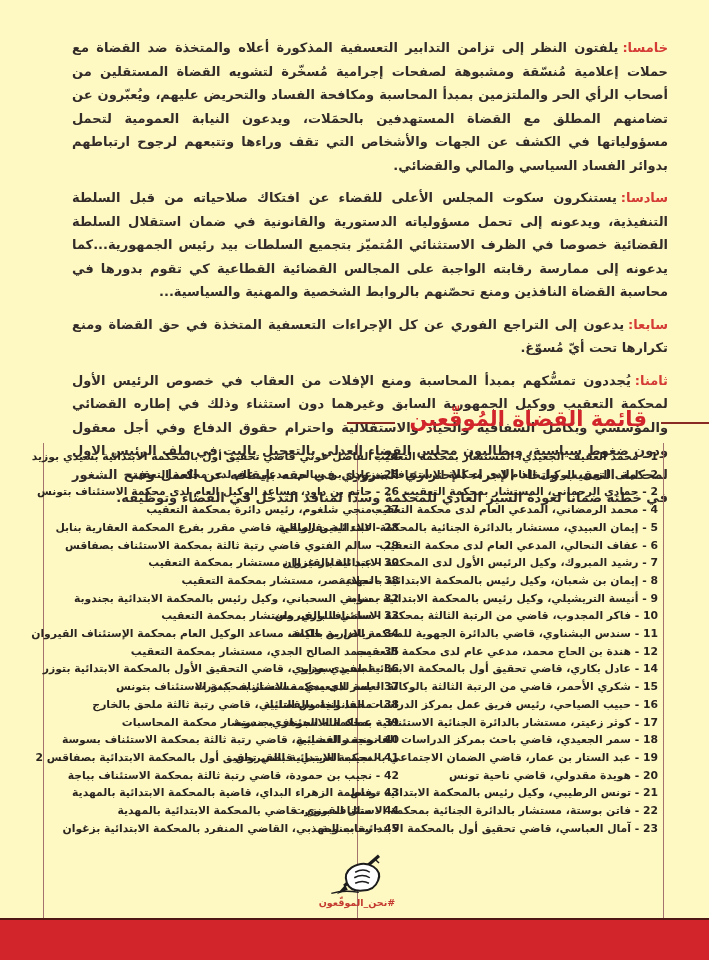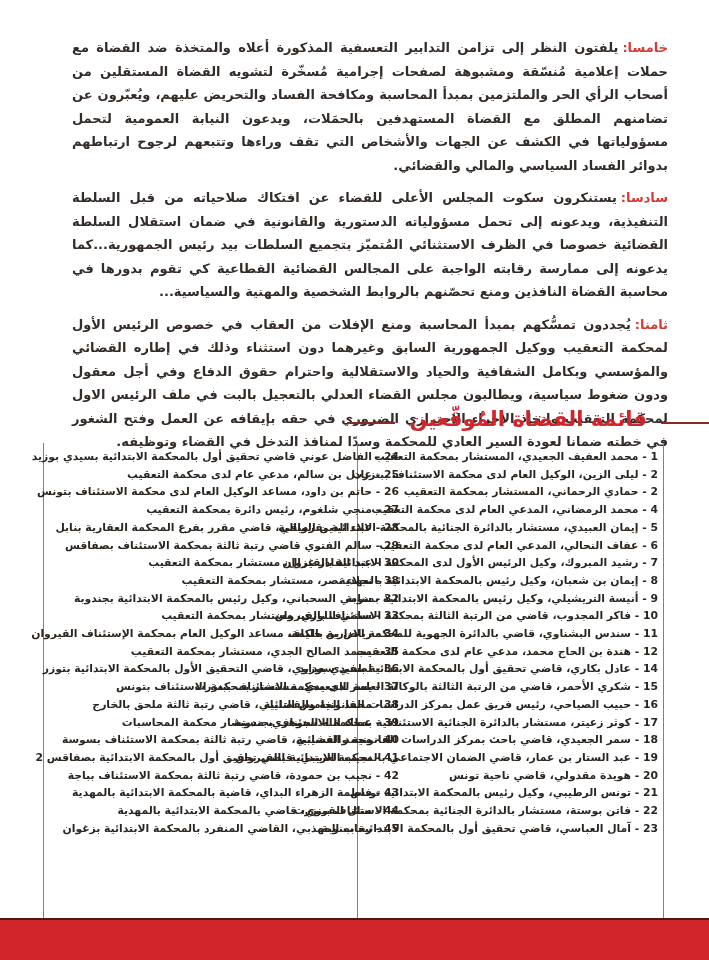--- a/index.html
+++ b/index.html
@@ -1,18 +1,18 @@
 <!DOCTYPE html>
 <html lang="ar" dir="rtl"><head>
 <meta charset="utf-8">
 <style>
   html,body{margin:0;padding:0;background:#e8e8e8;}
   .page{
     position:relative;width:709px;height:960px;margin:0 auto;
-    background:#ffffff;overflow:hidden;
+    background:#fef9c3;overflow:hidden;
     font-family:"DejaVu Sans","Liberation Sans",sans-serif;
     direction:rtl;
   }
   
   .paras{position:absolute;top:36px;right:41px;left:72px;}
   .para{
     margin:0 0 9px 0;font-size:13px;line-height:23.5px;font-weight:bold;
     color:#332c28;text-align:justify;
   }
   .para .lead{color:#d43c35;margin-left:4px;}
@@ -52,20 +52,21 @@
   }
 </style>
 </head>
 <body>
 
 <div class="page">
 
   <div class="paras">
     <p class="para"><span class="lead">خامسا:</span><span>يلفتون النظر إلى تزامن التدابير التعسفية المذكورة أعلاه والمتخذة ضد القضاة مع حملات إعلامية مُنسّقة ومشبوهة لصفحات إجرامية مُسخّرة لتشويه القضاة المستقلين من أصحاب الرأي الحر والملتزمين بمبدأ المحاسبة ومكافحة الفساد والتحريض عليهم، ويُعبّرون عن تضامنهم المطلق مع القضاة المستهدفين بالحمَلات، ويدعون النيابة العمومية لتحمل مسؤولياتها في الكشف عن الجهات والأشخاص التي تقف وراءها وتتبعهم لرجوح ارتباطهم بدوائر الفساد السياسي والمالي والقضائي.</span></p>
     <p class="para"><span class="lead">سادسا:</span><span>يستنكرون سكوت المجلس الأعلى للقضاء عن افتكاك صلاحياته من قبل السلطة التنفيذية، ويدعونه إلى تحمل مسؤولياته الدستورية والقانونية في ضمان استقلال السلطة القضائية خصوصا في الظرف الاستثنائي المُتميّز بتجميع السلطات بيد رئيس الجمهورية...كما يدعونه إلى ممارسة رقابته الواجبة على المجالس القضائية القطاعية كي تقوم بدورها في محاسبة القضاة النافذين ومنع تحصّنهم بالروابط الشخصية والمهنية والسياسية...</span></p>
+    <p class="para"><span class="lead">سابعا:</span><span>يدعون إلى التراجع الفوري عن كل الإجراءات التعسفية المتخذة في حق القضاة ومنع تكرارها تحت أيّ مُسوّغ.</span></p>
     <p class="para"><span class="lead">ثامنا:</span><span>يُجددون تمسُّكهم بمبدأ المحاسبة ومنع الإفلات من العقاب في خصوص الرئيس الأول لمحكمة التعقيب ووكيل الجمهورية السابق وغيرهما دون استثناء وذلك في إطاره القضائي والمؤسسي وبكامل الشفافية والحياد والاستقلالية واحترام حقوق الدفاع وفي أجل معقول ودون ضغوط سياسية، ويطالبون مجلس القضاء العدلي بالتعجيل بالبت في ملف الرئيس الاول لمحكمة التعقيب واتخاذ الإجراء الإحترازي الضروري في حقه بإيقافه عن العمل وفتح الشغور في خطته ضمانا لعودة السير العادي للمحكمة وسدًا لمنافذ التدخل في القضاء وتوظيفه.</span></p>
   </div>
 
   <div class="banner">
     <span class="banner-line"></span>
     <h1>قائمة القضاة المُوقّعين</h1>
     <span class="banner-line"></span>
   </div>
 
   <div class="rule rule-right"></div>
@@ -116,16 +117,29 @@
         <li>39 - عطاء الله الجوهري، مستشار محكمة المحاسبات</li>
         <li>40 - محمد العشيبي، قاضي رتبة ثالثة بمحكمة الاستئناف بسوسة</li>
         <li>41 - نجيب الغريبي، قاضي تحقيق أول بالمحكمة الابتدائية بصفاقس 2</li>
         <li>42 - نجيب بن حمودة، قاضي رتبة ثالثة بمحكمة الاستئناف بباجة</li>
         <li>43 - فاطمة الزهراء البداي، قاضية بالمحكمة الابتدائية بالمهدية</li>
         <li>44 - منال القروي، قاضي بالمحكمة الابتدائية بالمهدية</li>
         <li>45 - رحاب المهذبي، القاضي المنفرد بالمحكمة الابتدائية بزغوان</li>
       </ol>
   </div>
 
+  <div class="footer-sign">
+    <svg width="74" height="44" viewBox="0 0 80 48" aria-hidden="true">
+      <path d="M64 3 L26 36" stroke="#1c1c1c" stroke-width="3.5" fill="none"></path>
+      <path d="M27 35 l-9 10 l12 -5 z" fill="#1c1c1c"></path>
+      <path d="M60 7 l4 4" stroke="#1c1c1c" stroke-width="1.5"></path>
+      <path d="M34 16 q13 -8 24 -1 q9 6 5 15 q-4 11 -17 11 q-13 1 -17 -8 q-4 -11 5 -17 z" fill="#ffffff" stroke="#1c1c1c" stroke-width="2.2"></path>
+      <path d="M38 21 q9 -5 16 0" stroke="#1c1c1c" stroke-width="1.6" fill="none"></path>
+      <path d="M37 27 q9 -5 17 0" stroke="#1c1c1c" stroke-width="1.6" fill="none"></path>
+      <path d="M38 33 q8 -4 15 0" stroke="#1c1c1c" stroke-width="1.6" fill="none"></path>
+      <path d="M12 44 q14 -4 30 -1" stroke="#1c1c1c" stroke-width="1.4" fill="none"></path>
+    </svg>
+    <div class="hashtag">#نحن_الموقّعون</div>
+  </div>
 
   <div class="red-bar"></div>
 
 </div>
 
 </body></html>

